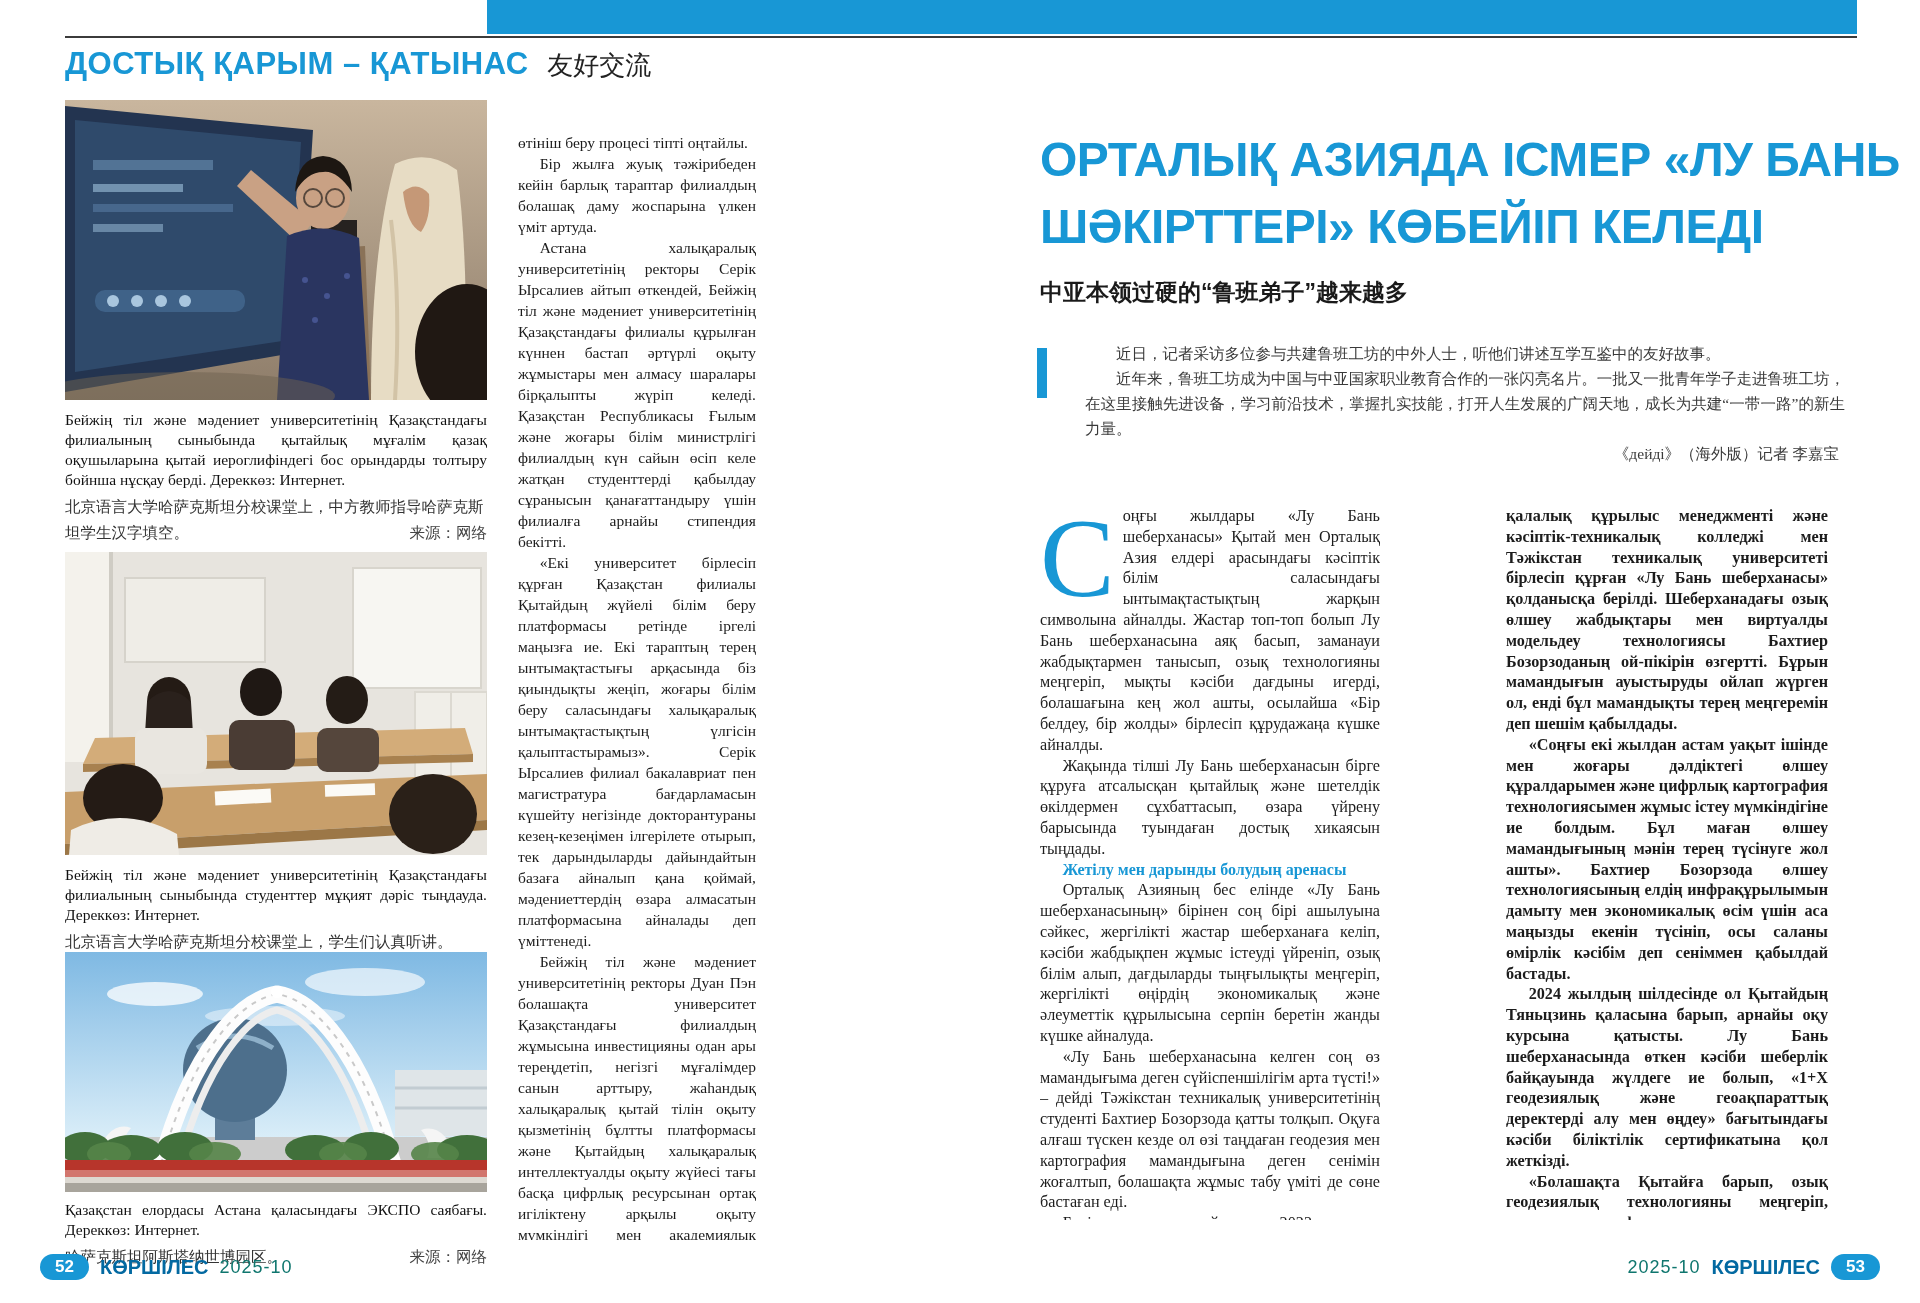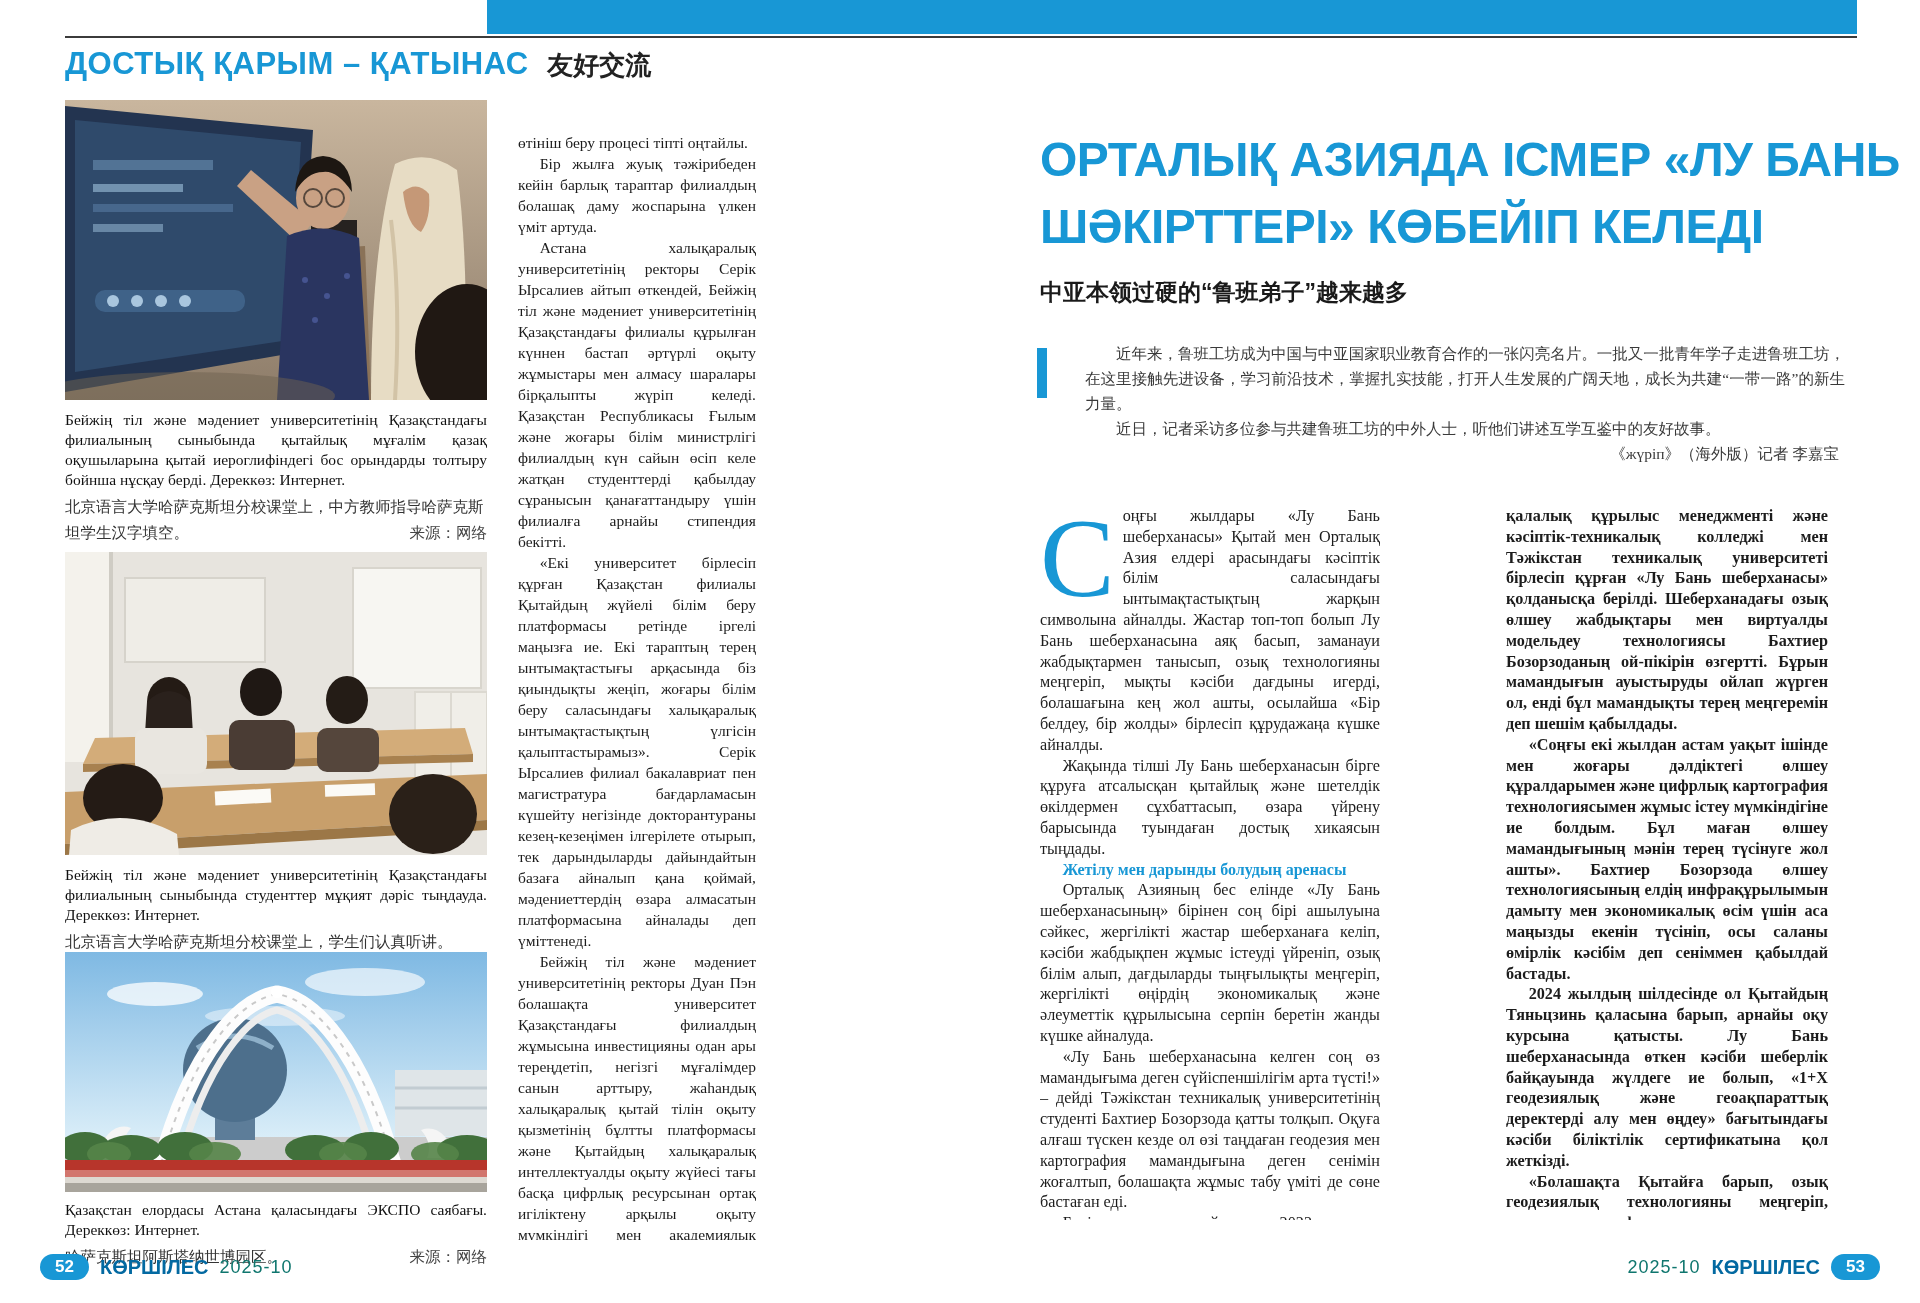--- a/index.html
+++ b/index.html
@@ -9,21 +9,21 @@
   .abs{position:absolute;}
   .sans{font-family:"Liberation Sans","DejaVu Sans",sans-serif;}
 
   
   .topline{left:65px;top:36px;width:1792px;height:2px;background:#3b3b3b;}
   .topbar{left:487px;top:0;width:1370px;height:34px;background:var(--blue);}
 
   
   .sec-head{left:65px;top:46px;white-space:nowrap;}
   .sec-kk{font-weight:bold;font-size:31px;color:var(--blue);letter-spacing:0.5px;}
-  .sec-zh{font-weight:bold;font-size:26px;color:#222;margin-left:14px;}
+  .sec-zh{font-weight:normal;font-size:26px;color:#222;margin-left:14px;}
 
   
   .photo{left:65px;width:422px;overflow:hidden;background:#ccc;}
   .photo svg{display:block;width:100%;height:100%;}
 
   
   .caption{left:65px;width:422px;}
   .cap-kk{font-size:15.5px;line-height:20px;text-align:justify;color:#111;}
   .cap-zh{font-size:15.5px;line-height:26px;color:#333;margin-top:4px;}
   .cap-src{float:right;color:#444;}
@@ -241,23 +241,23 @@
 
   <div class="abs title sans">
     <div>ОРТАЛЫҚ АЗИЯДА ІСМЕР «ЛУ БАНЬ</div>
     <div>ШӘКІРТТЕРІ» КӨБЕЙІП КЕЛЕДІ</div>
   </div>
 
   <div class="abs subtitle sans">中亚本领过硬的“鲁班弟子”越来越多</div>
 
   <div class="abs quotebar"></div>
   <div class="abs quote">
+    <p>近日，记者采访多位参与共建鲁班工坊的中外人士，听他们讲述互学互鉴中的友好故事。</p>
     <p>近年来，鲁班工坊成为中国与中亚国家职业教育合作的一张闪亮名片。一批又一批青年学子走进鲁班工坊，在这里接触先进设备，学习前沿技术，掌握扎实技能，打开人生发展的广阔天地，成长为共建“一带一路”的新生力量。</p>
-    <p>近日，记者采访多位参与共建鲁班工坊的中外人士，听他们讲述互学互鉴中的友好故事。</p>
-    <p class="q-credit">《жүріп》（海外版）记者 李嘉宝</p>
+    <p class="q-credit">《дейді》（海外版）记者 李嘉宝</p>
   </div>
 
   <div class="abs bodycol col1">
     <p class="noindent"><span class="dropcap">С</span><span>оңғы жылдары «Лу Бань шеберханасы» Қытай мен Орталық Азия елдері арасындағы кәсіптік білім саласындағы ынтымақтастықтың жарқын символына айналды. Жастар топ-топ болып Лу Бань шеберханасына аяқ басып, заманауи жабдықтармен танысып, озық технологияны меңгеріп, мықты кәсіби дағдыны игерді, болашағына кең жол ашты, осылайша «Бір белдеу, бір жолды» бірлесіп құрудажаңа күшке айналды.</span></p>
     <p>Жақында тілші Лу Бань шеберханасын бірге құруға атсалысқан қытайлық және шетелдік өкілдермен сұхбаттасып, өзара үйрену барысында туындаған достық хикаясын тыңдады.</p>
     <p class="subhead">Жетілу мен дарынды болудың аренасы</p>
     <p>Орталық Азияның бес елінде «Лу Бань шеберханасының» бірінен соң бірі ашылуына сәйкес, жергілікті жастар шеберханаға келіп, кәсіби жабдықпен жұмыс істеуді үйреніп, озық білім алып, дағдыларды тыңғылықты меңгеріп, жергілікті өңірдің экономикалық және әлеуметтік құрылысына серпін беретін жанды күшке айналуда.</p>
     <p>«Лу Бань шеберханасына келген соң өз мамандығыма деген сүйіспеншілігім арта түсті!» – дейді Тәжікстан техникалық университетінің студенті Бахтиер Бозорзода қатты толқып. Оқуға алғаш түскен кезде ол өзі таңдаған геодезия мен картография мамандығына деген сенімін жоғалтып, болашақта жұмыс табу үміті де сөне бастаған еді.</p>
     <p>Бәрін өзгерткен орайлы сәт 2022 жылдың қараша айында туды. Қытайдың Тяньцзинь</p>
   </div>

